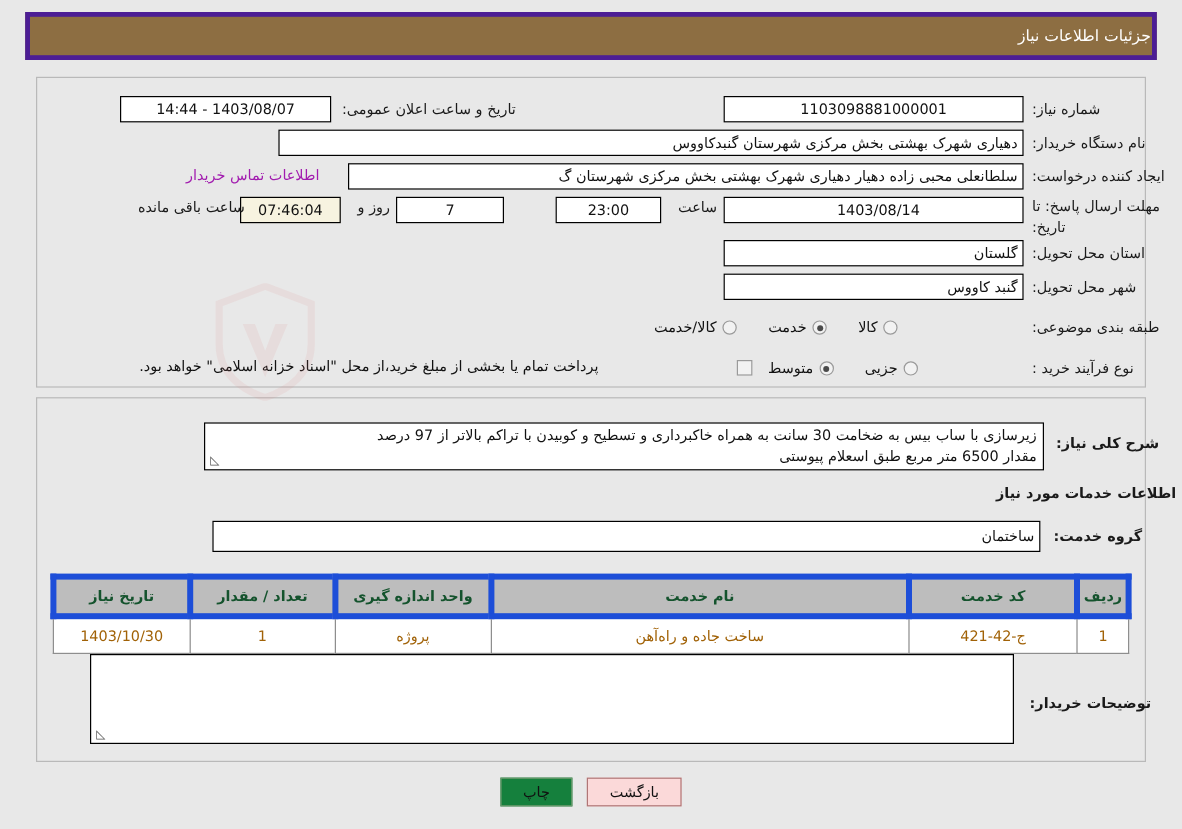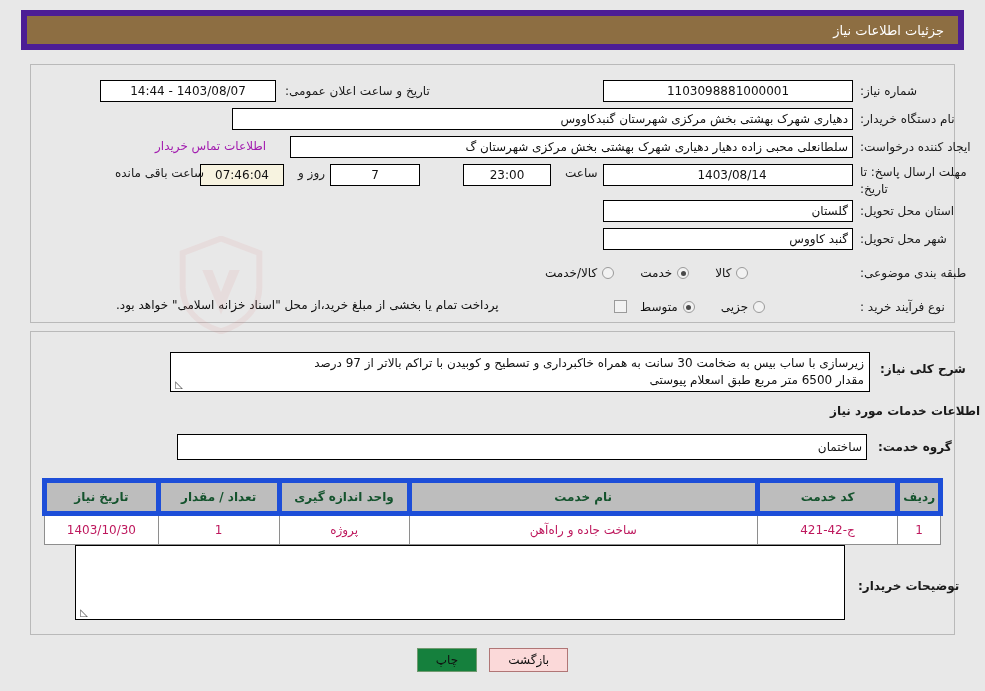--- a/index.html
+++ b/index.html
@@ -18,26 +18,26 @@
   }
 
   
   .header-bar {
     position: absolute;
     left: 21px;
     top: 10px;
     width: 943px;
     height: 40px;
     background: #8d6e42;
-    border: 6px solid #4c1d95;
+    border: 4px solid #4c1d95;
     box-sizing: border-box;
     display: flex;
     align-items: center;
     justify-content: flex-start;
-    padding-right: 14px;
+    padding-right: 1px;
   }
   .header-title {
     color: #ffffff;
     font-size: 13px;
     letter-spacing: .2px;
   }
 
   
   .panel {
     position: absolute;
@@ -202,21 +202,21 @@
     height: 26px;
     font-weight: bold;
     color: #14532d;
     font-size: 12px;
   }
   table.svc td {
     background: #ffffff;
     border: 1px solid #8e8e8e;
     height: 26px;
     text-align: center;
-    color: #be185d;
+    color: #a16207;
   }
 
   
   .btn-row {
     position: absolute;
     left: 0;
     top: 648px;
     width: 985px;
     display: flex;
     justify-content: center;

